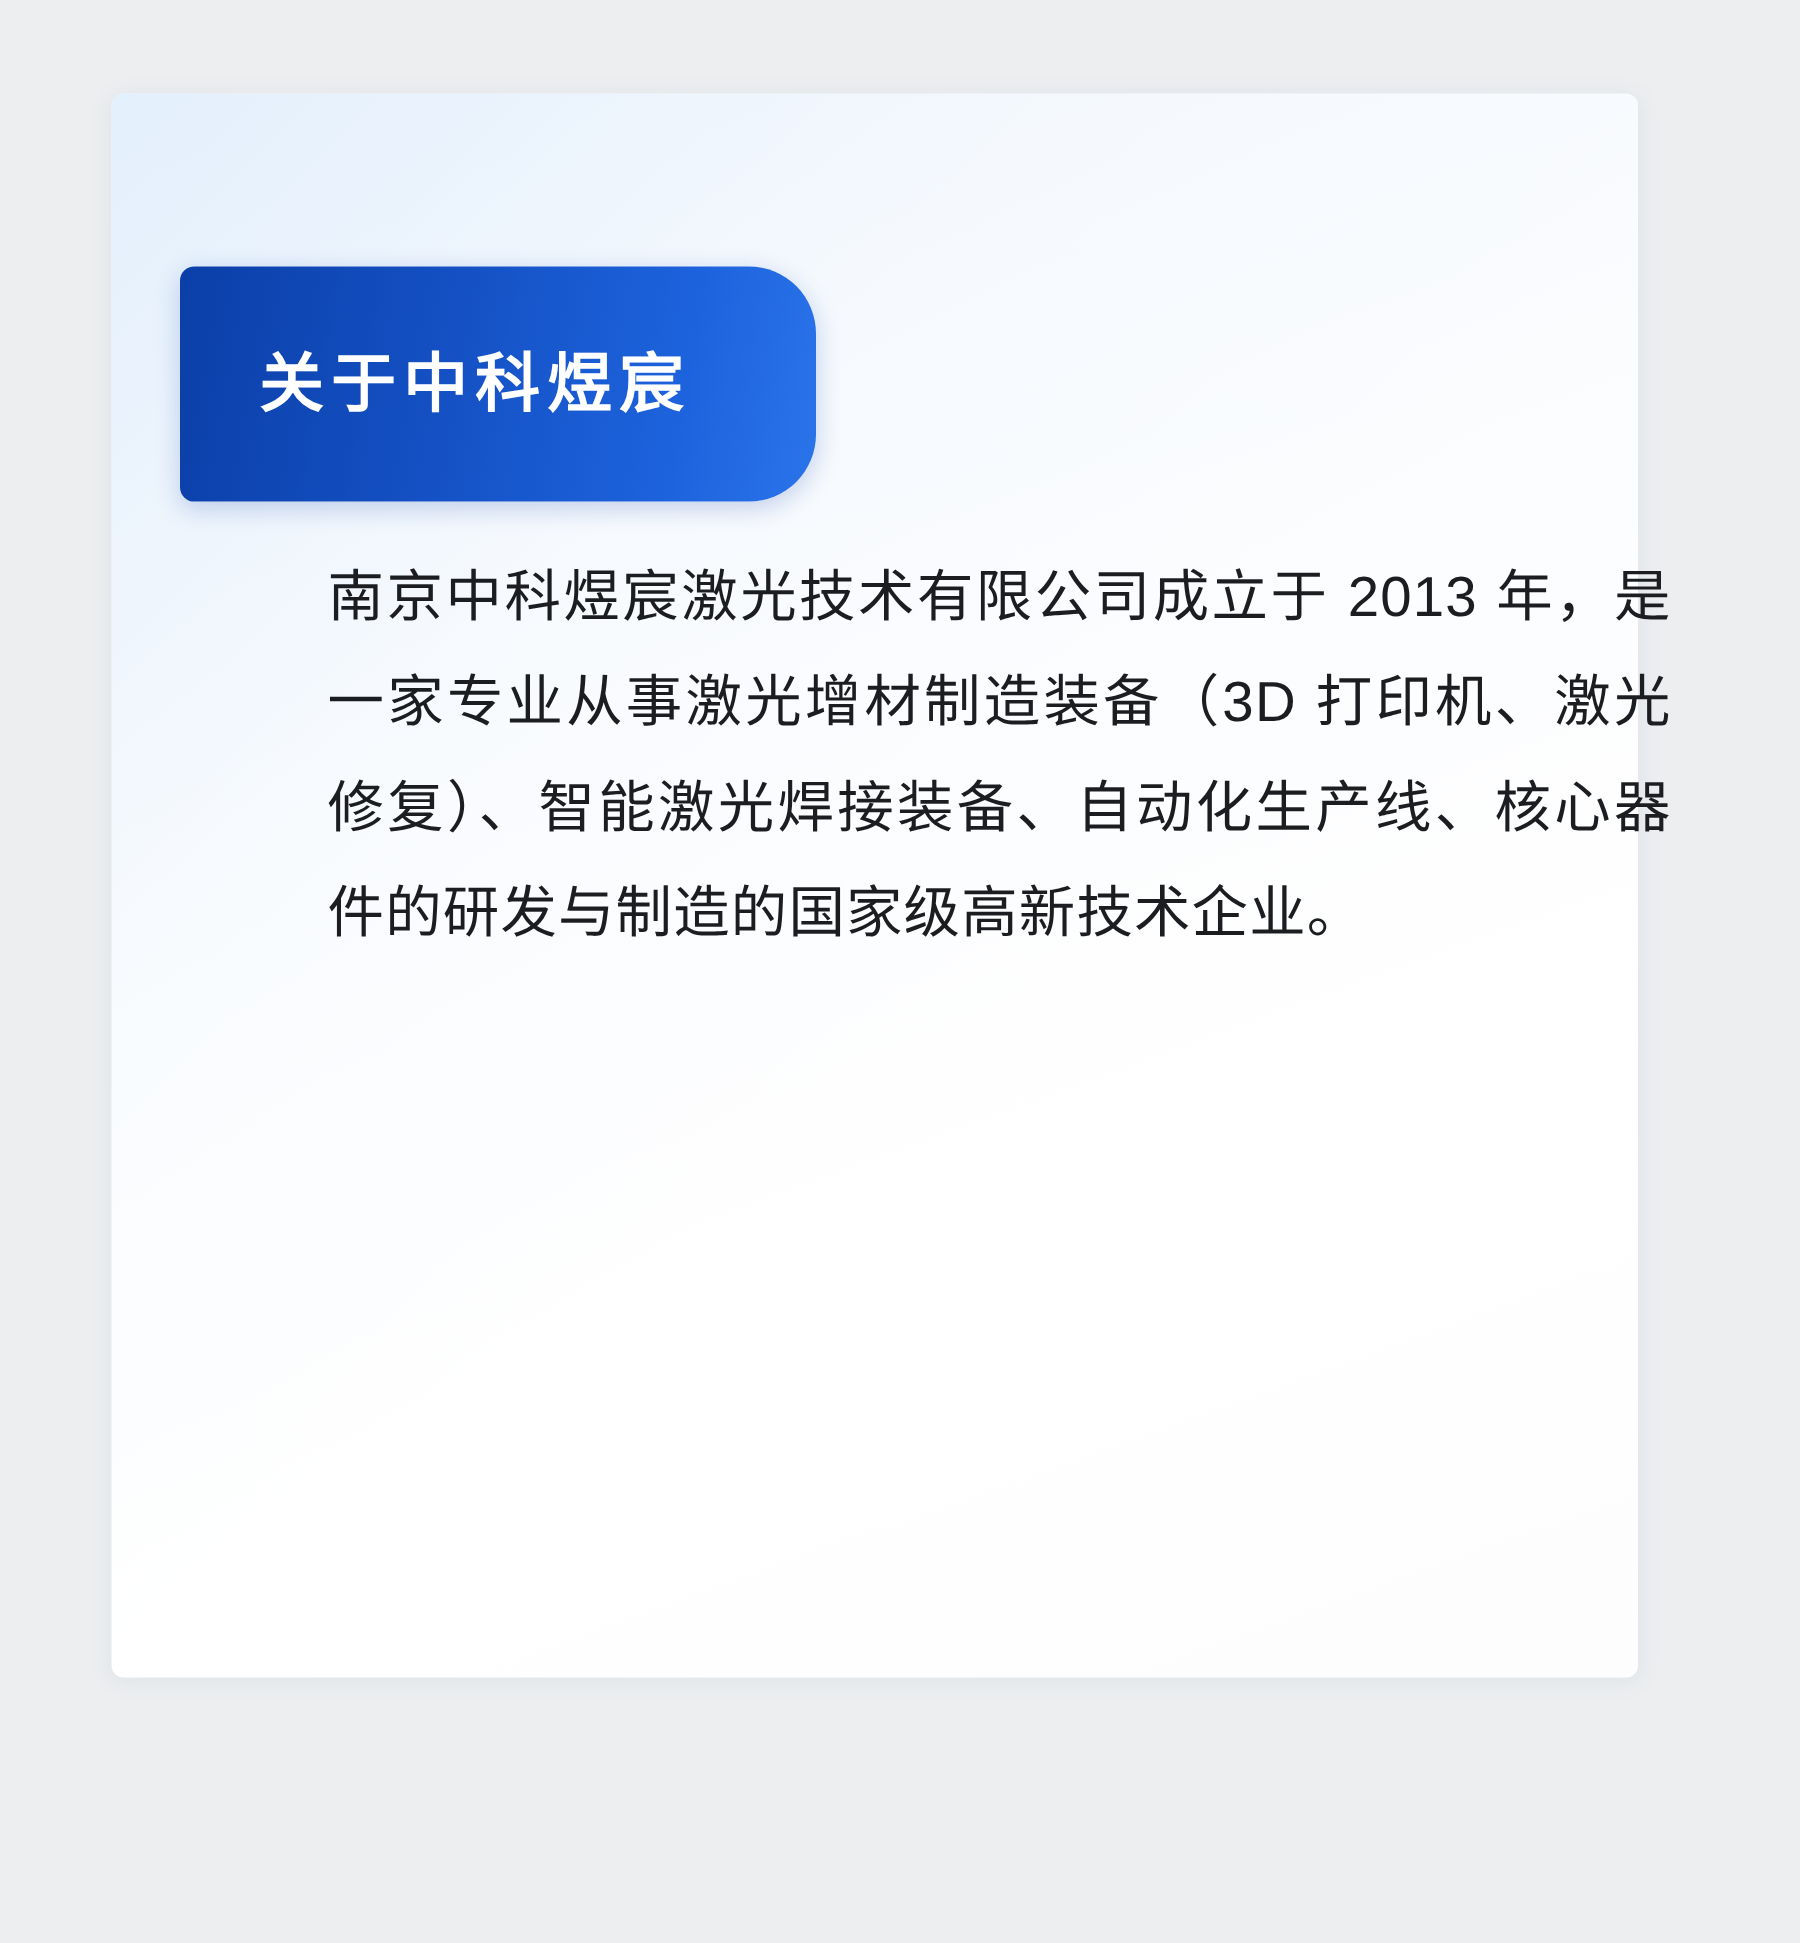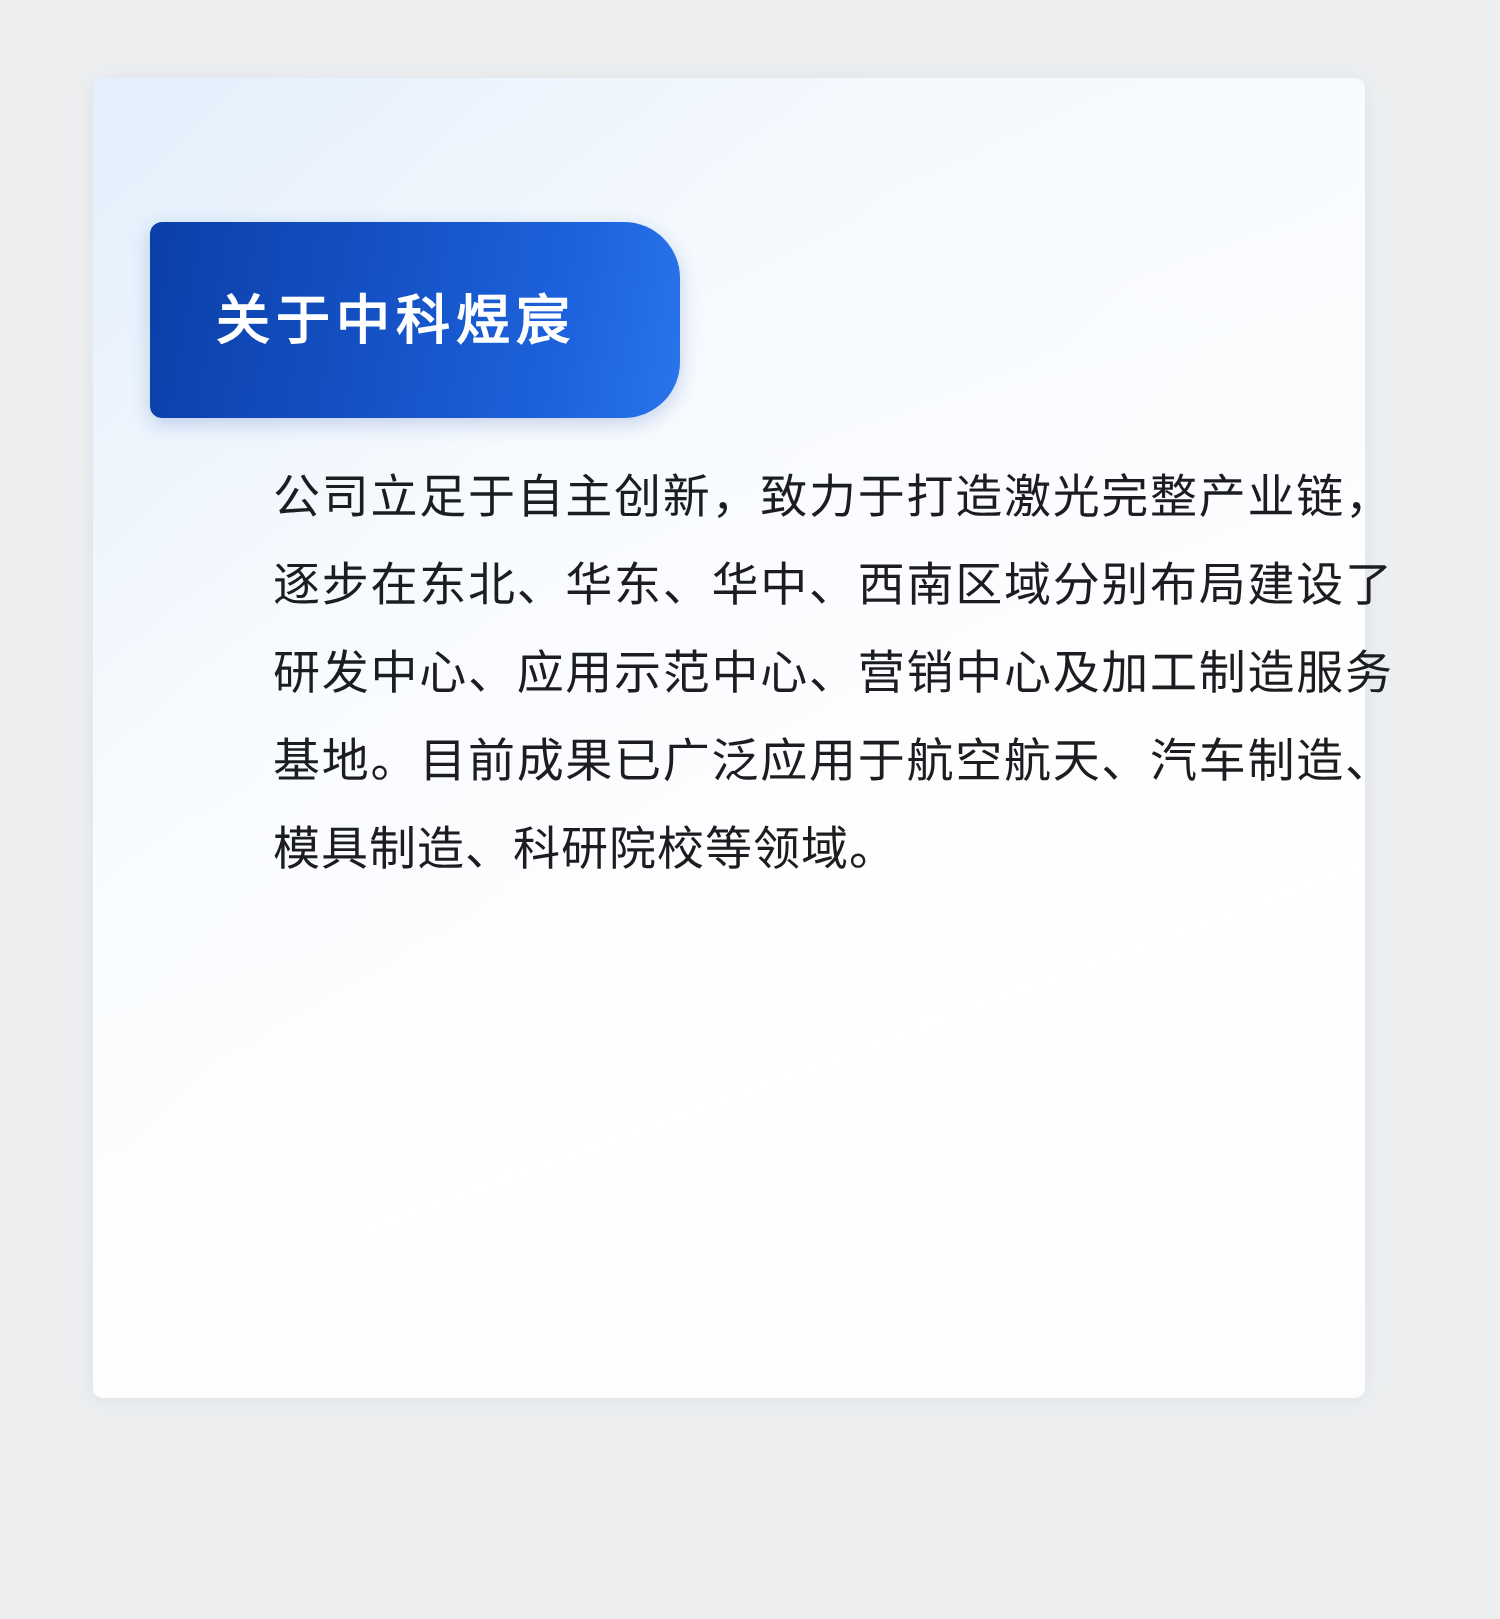--- a/index.html
+++ b/index.html
@@ -85,16 +85,16 @@
 </head>
 <body>
 
 <div id="about-card">
 
   <div id="section-title-tab">
     <span id="section-title-text">关于中科煜宸</span>
   </div>
 
   <div id="about-body">
-    <p class="para">公司立足于自主创新，致力于打造激光完整产业链，逐步在东北、华东、华中、西南区域分别布局建设了研发中心、应用示范中心、营销中心及加工制造服务基地。目前成果已广泛应用于航空航天、汽车制造、模具制造、科研院校等领域。</p>
+    <p class="para">南京中科煜宸激光技术有限公司成立于 2013 年，是一家专业从事激光增材制造装备（3D 打印机、激光修复）、智能激光焊接装备、自动化生产线、核心器件的研发与制造的国家级高新技术企业。</p>
   </div>
 
 </div>
 
 </body></html>

